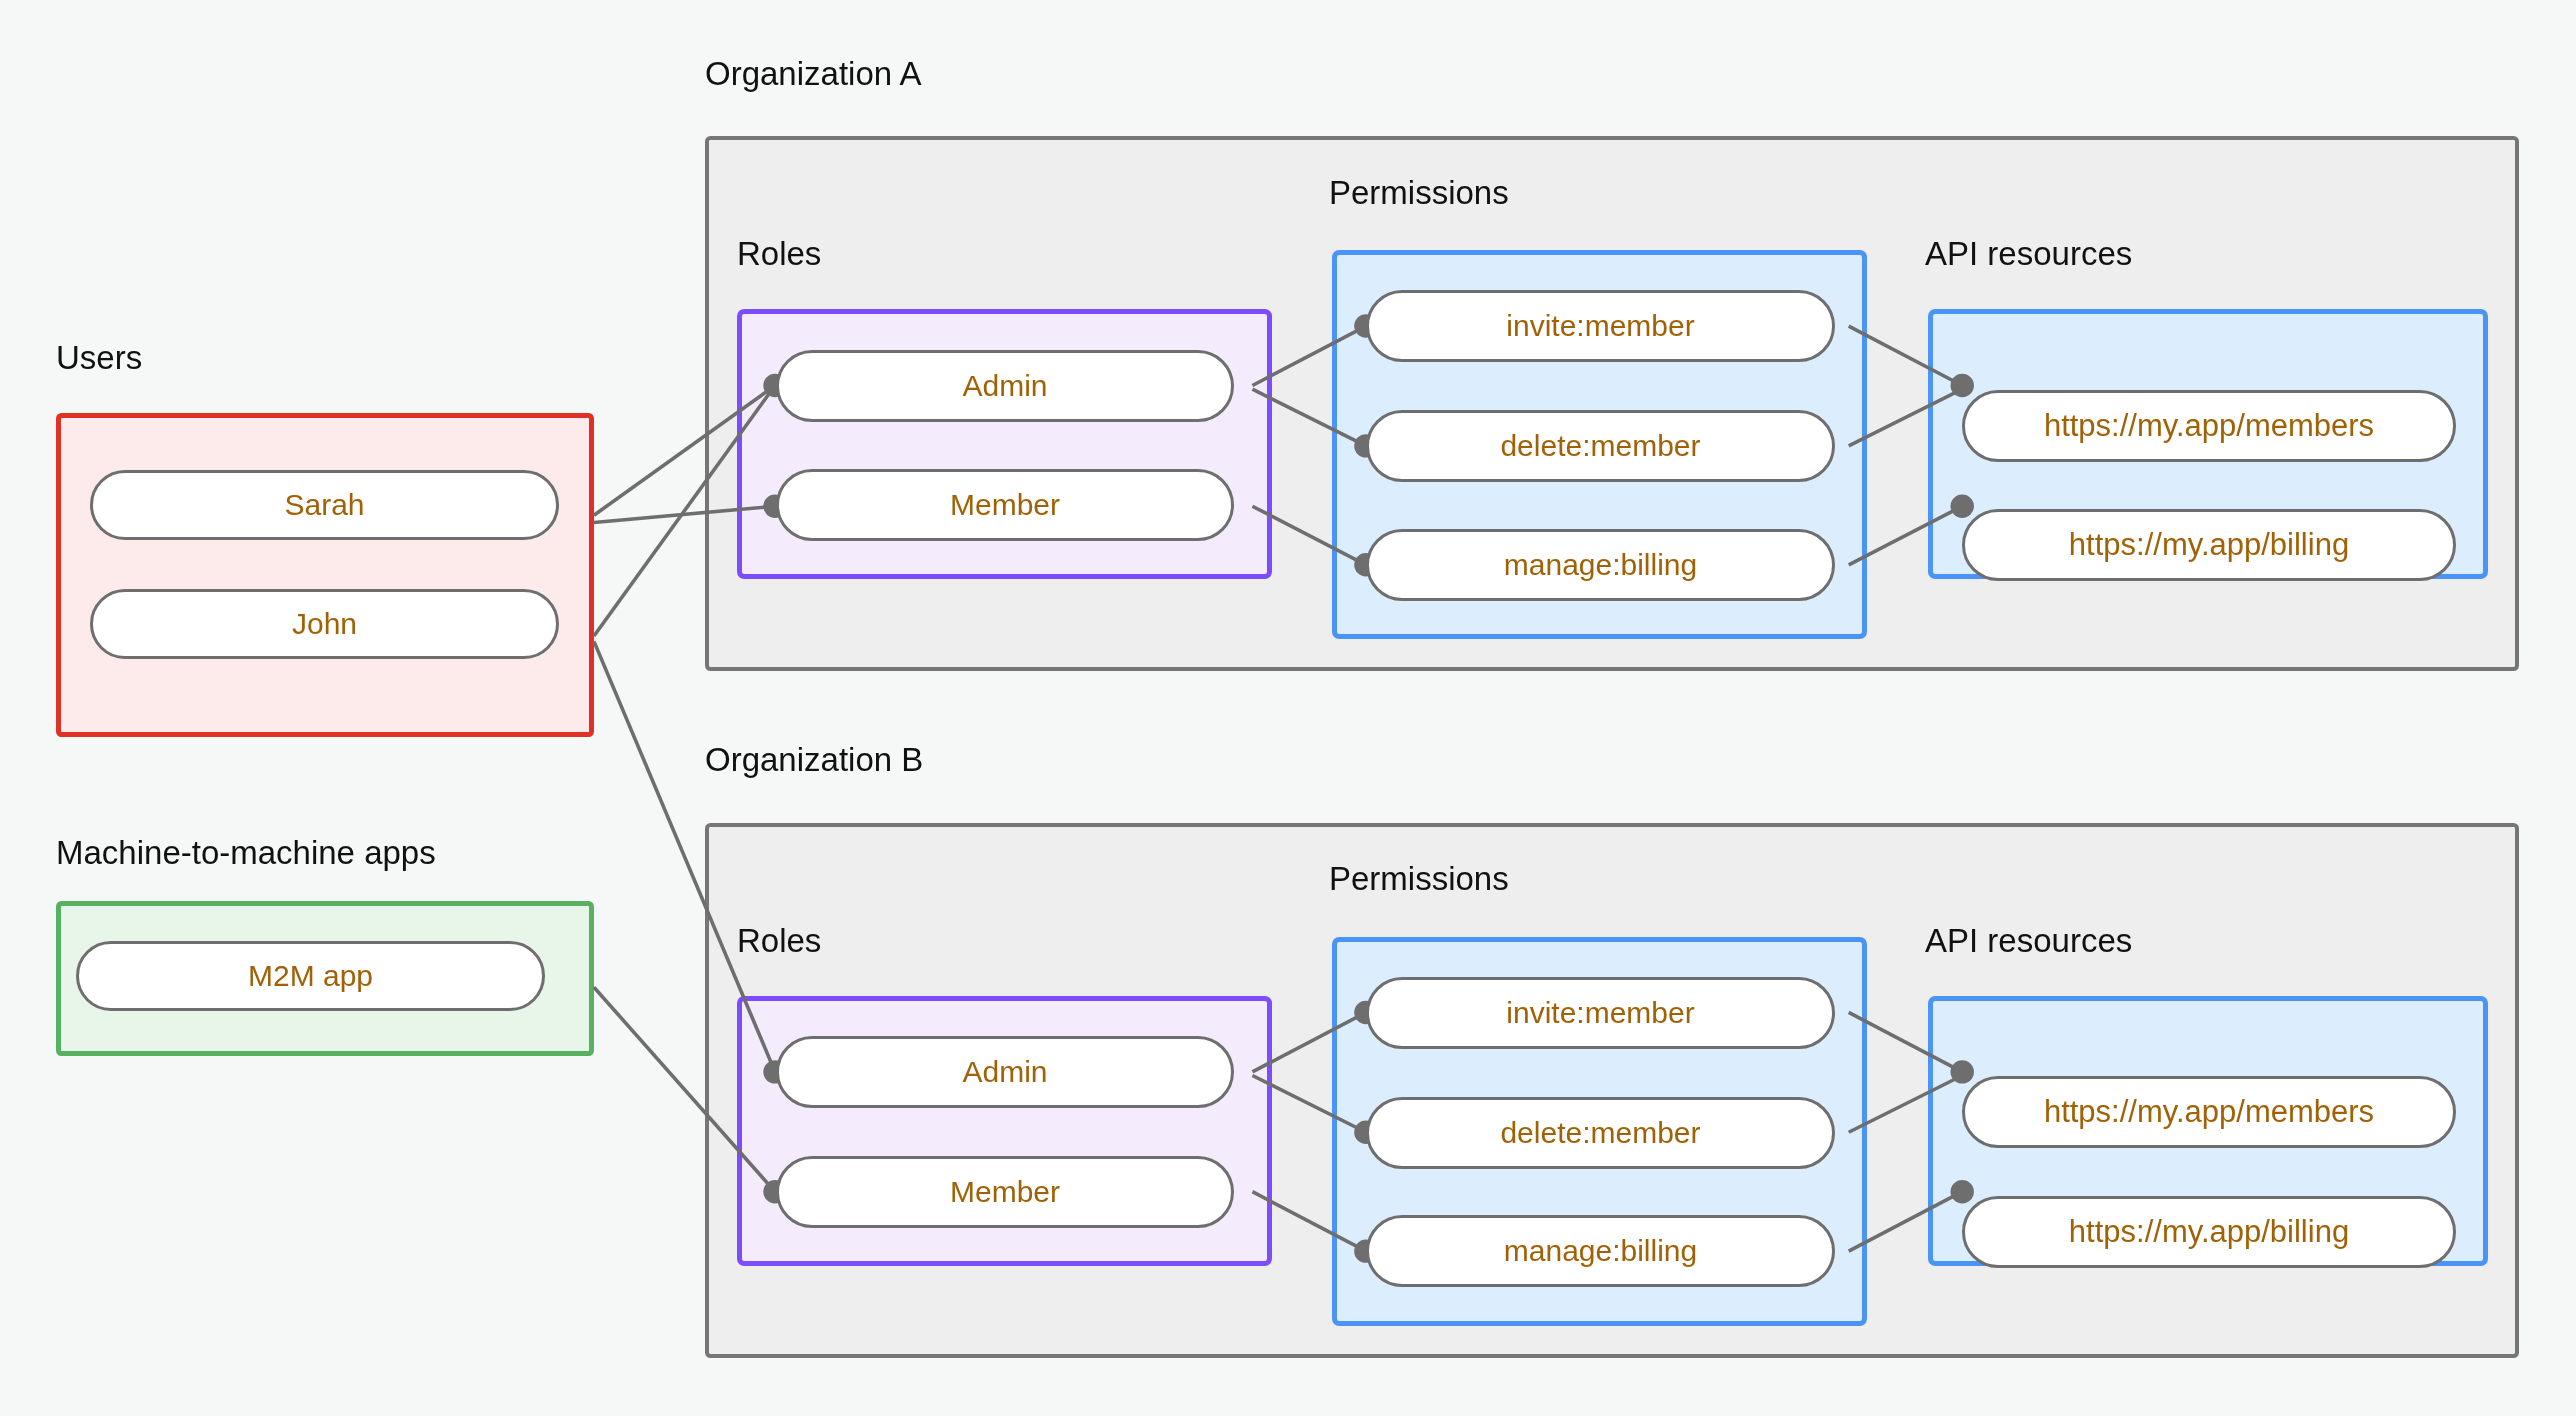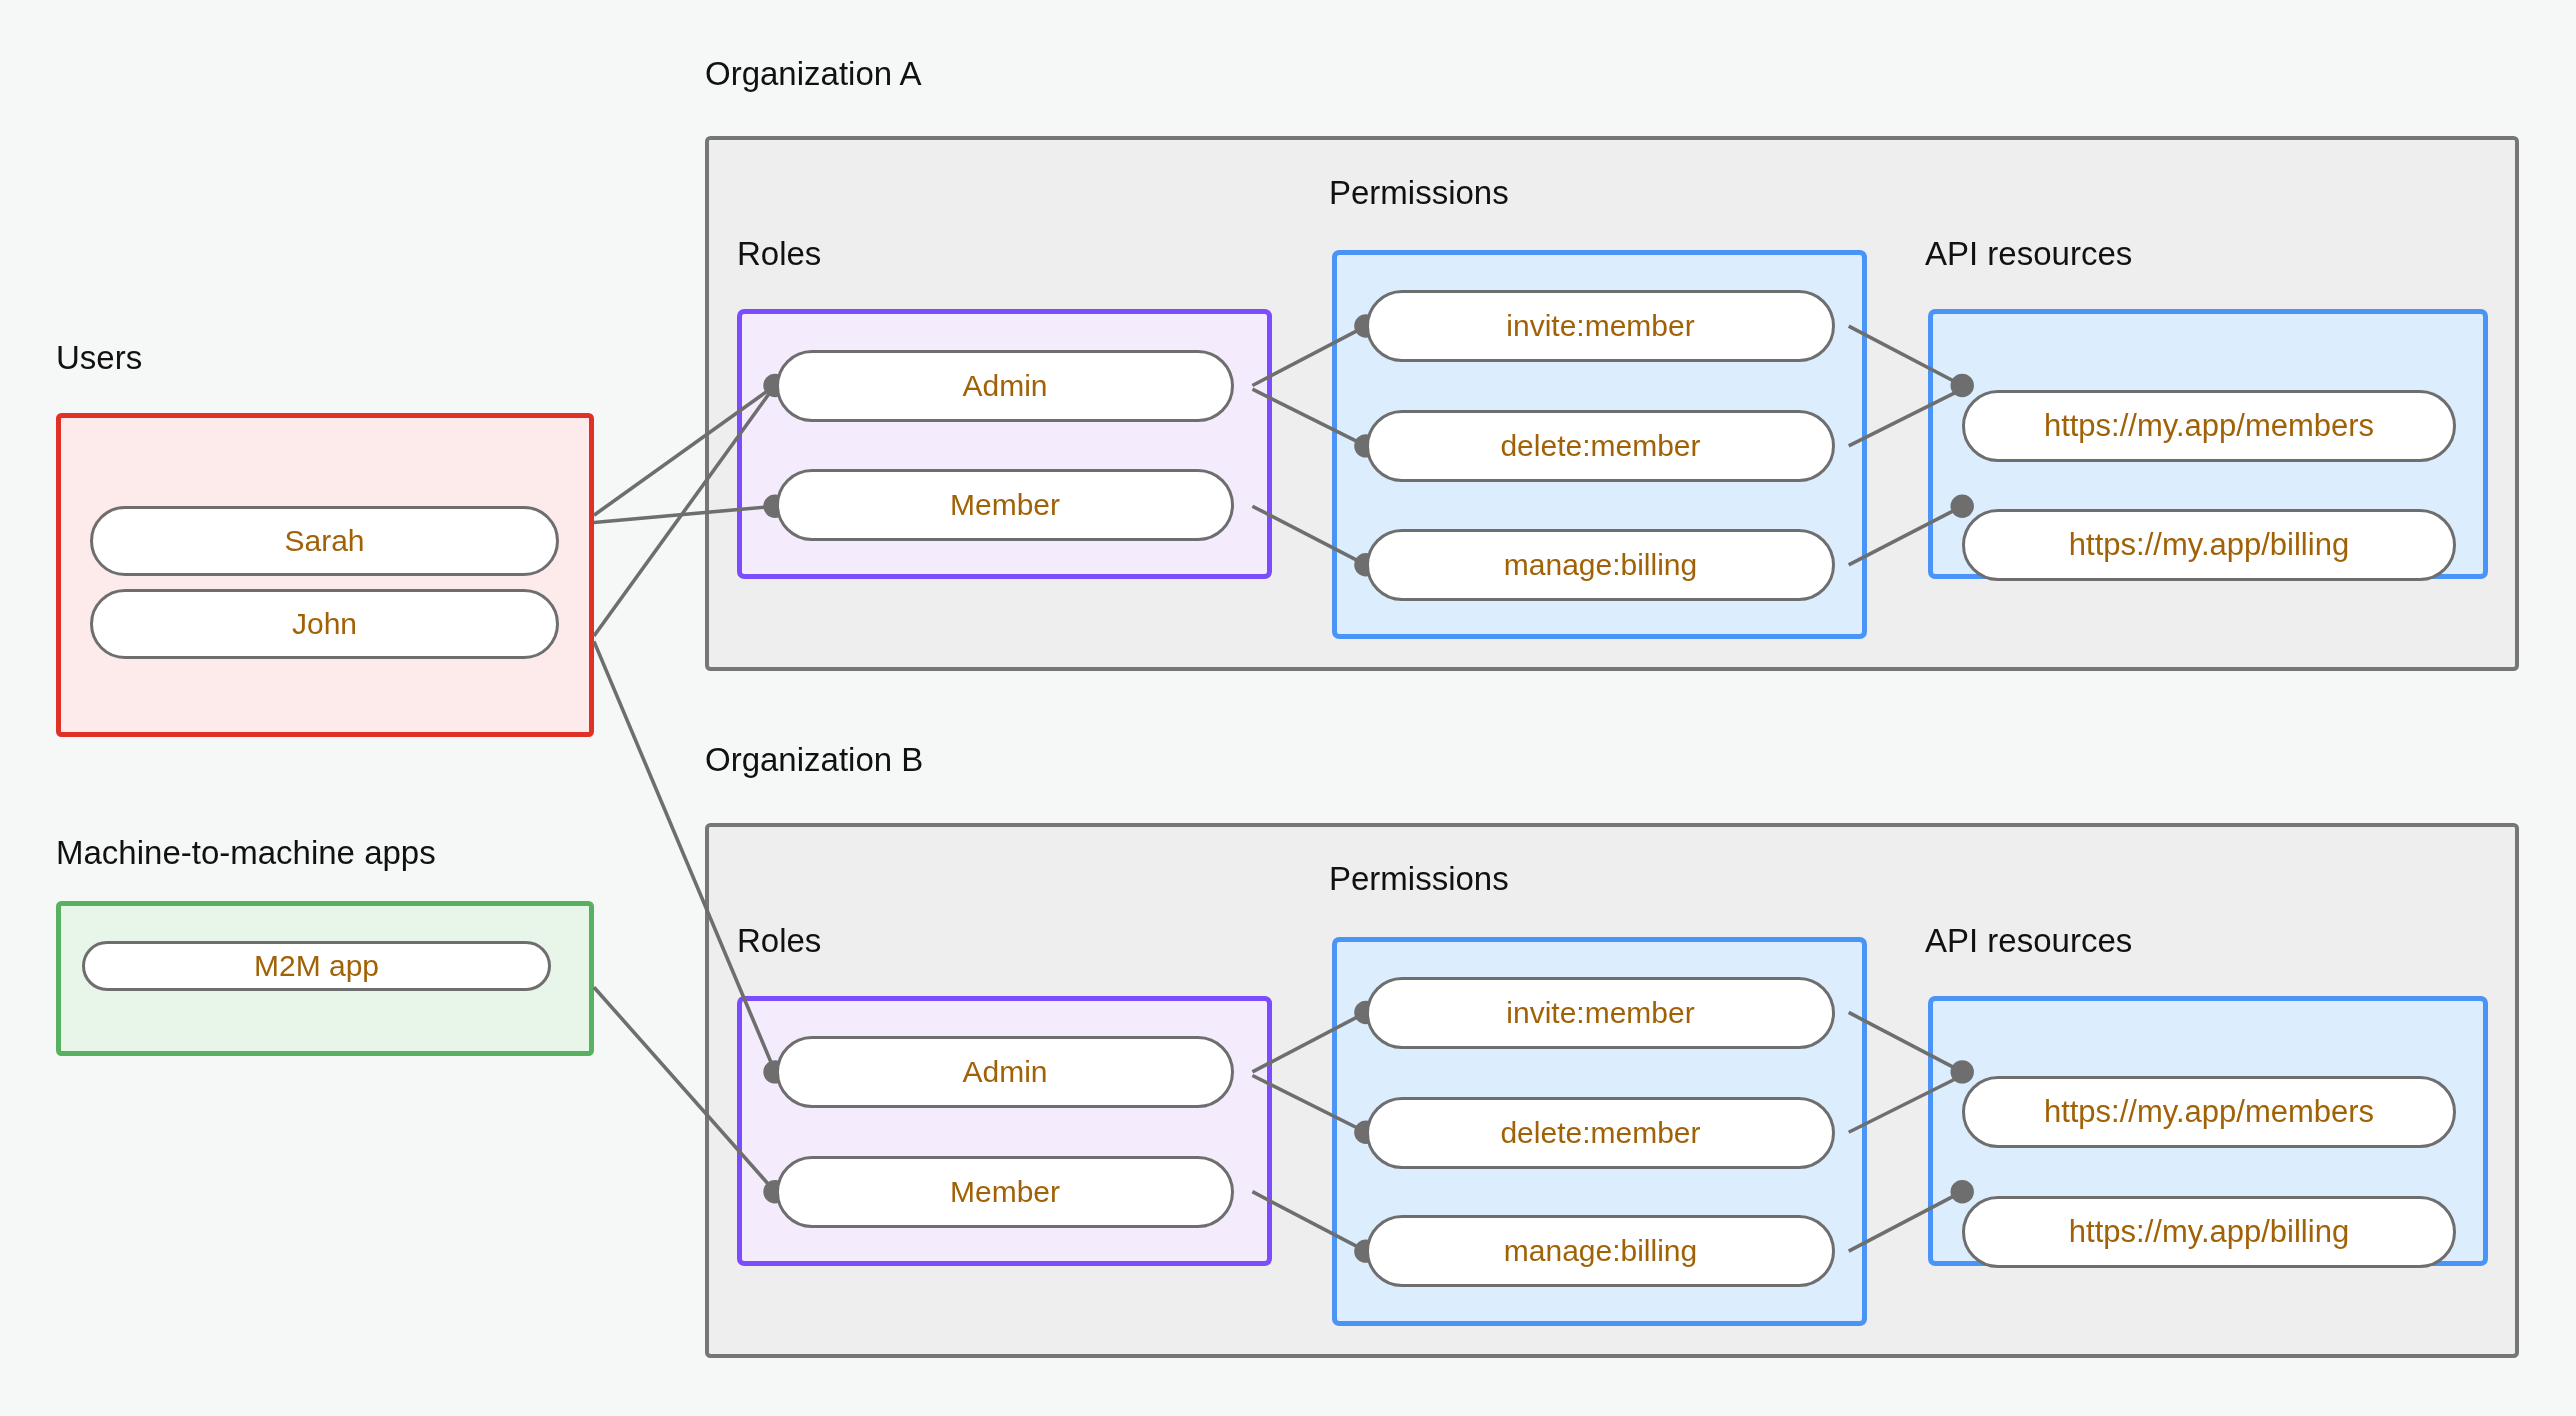--- a/index.html
+++ b/index.html
@@ -134,33 +134,33 @@
       <circle cx="1516" cy="1389" r="13"></circle>
       <circle cx="2178" cy="1190" r="13"></circle>
       <circle cx="2178" cy="1323" r="13"></circle>
     </g>
   </svg>
 
   <div class="grp-title" style="left:56px; top:341px;">Users</div>
 
   <div class="panel users-panel" style="left:56px; top:413px; width:538px; height:324px;"></div>
 
-  <div class="node" style="left:90px; top:470px; width:469px; height:70px;margin-top:36px;">
+  <div class="node" style="left:90px; top:470px; width:469px; height:70px;">
     <span>Sarah</span>
   </div>
 
   <div class="node" style="left:90px; top:589px; width:469px; height:70px;">
     <span>John</span>
   </div>
 
   <div class="grp-title" style="left:56px; top:836px;">Machine-to-machine apps</div>
 
   <div class="panel m2m-panel" style="left:56px; top:901px; width:538px; height:155px;"></div>
 
-  <div class="node" style="left:82px; top:941px; width:469px; height:50px;">
+  <div class="node" style="left:76px; top:941px; width:469px; height:70px;">
     <span>M2M app</span>
   </div>
 
   <div class="grp-title" style="left:705px; top:57px;">Organization A</div>
 
   <div class="panel org-panel" style="left:705px; top:136px; width:1814px; height:535px;"></div>
 
   <div class="grp-title" style="left:737px; top:237px;">Roles</div>
   <div class="panel roles-panel" style="left:737px; top:309px; width:535px; height:270px;"></div>
   <div class="node" style="left:776px; top:350px; width:458px; height:72px;">

